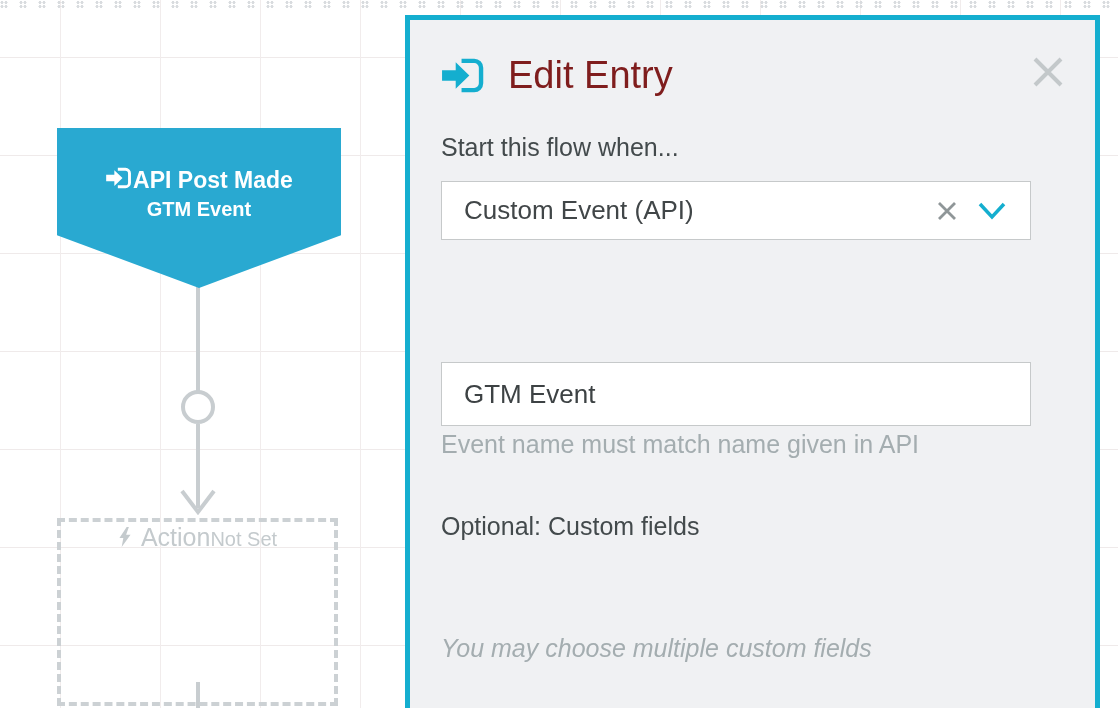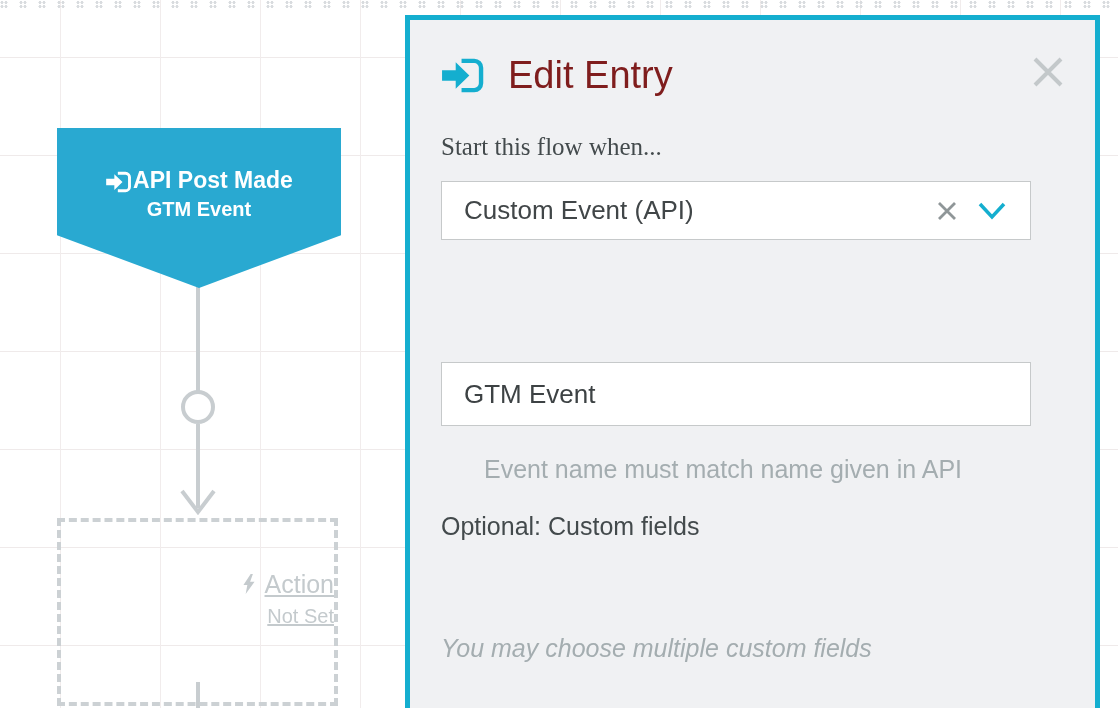--- a/index.html
+++ b/index.html
@@ -28,38 +28,38 @@
     background-size:19px 9px;
   }
   
   .trigger-node {
     position:absolute; left:57px; top:128px; width:284px; height:160px; z-index:2;
     background:#29a9d1; color:#ffffff; cursor:pointer;
     clip-path:polygon(0 0, 100% 0, 100% 67%, 50% 100%, 0 67%);
     display:flex; flex-direction:column; align-items:center;
     padding-top:38px; box-sizing:border-box;
   }
-  .trigger-line1 { display:flex; align-items:flex-end; font-size:23px; font-weight:700; line-height:28px; }
+  .trigger-line1 { display:flex; align-items:flex-start; font-size:23px; font-weight:700; line-height:28px; }
   .trigger-line2 { font-size:20px; font-weight:700; line-height:26px; margin-top:2px; }
   
   .conn { position:absolute; background:#c8cdd0; z-index:1; }
   .conn-a { left:196px; top:286px; width:4px; height:106px; }
   .conn-circle {
     position:absolute; left:181px; top:390px; width:26px; height:26px; z-index:2;
     border:4px solid #c8cdd0; border-radius:50%; background:#ffffff;
   }
   .conn-b { left:196px; top:424px; width:4px; height:84px; }
   .conn-arrow { position:absolute; left:178px; top:489px; z-index:2; }
   .conn-c { left:196px; top:682px; width:4px; height:26px; }
   
   .action-node {
     position:absolute; left:57px; top:518px; width:273px; height:154px; z-index:2;
     border:4px dashed #ccd1d4; color:#c4cacd; cursor:pointer;
-    display:flex; flex-direction:column; align-items:flex-end; justify-content:center;
-    padding-bottom:26px; box-sizing:content-box;text-decoration:underline;
+    display:flex; flex-direction:row; align-items:flex-start; justify-content:center;
+    padding-bottom:26px; box-sizing:content-box;
   }
   .action-line1 { display:flex; align-items:center; gap:9px; font-size:25px; font-weight:500; line-height:30px; }
   .action-line2 { font-size:20px; font-weight:500; line-height:27px; margin-top:4px; }
   
   .panel {
     position:absolute; left:405px; top:15px; width:695px; height:710px; z-index:10;
     box-sizing:border-box;
     background:#f0f1f3;
     border:5px solid #14aecf; border-bottom:none;
   }
@@ -78,24 +78,24 @@
   }
   .box .val { flex:1; font-size:26px; color:#414648; }
   .box input {
     flex:1; border:none; outline:none; background:transparent;
     font-family:"Liberation Sans", sans-serif; font-size:26px; color:#3d4244; padding:0;
   }
   .box input::placeholder { color:#9ca6a9; opacity:1; }
   .clear-x { margin-right:16px; cursor:pointer; display:flex; }
   .chev { cursor:pointer; display:flex; }
   .sel-start   { top:161px; height:59px; }
-  .lbl-start   { top:112px;font-family:Liberation Serif, serif; }
+  .lbl-start   { top:112px; }
   .lbl-event   { top:300px; }
   .inp-event   { top:342px; height:64px; }
-  .hlp-event   { top:434px;margin-left:43px; }
+  .hlp-event   { top:409px; }
   .lbl-custom  { top:491px; }
   .sel-custom  { top:533px; height:62px; }
   .hlp-custom  { top:613px;font-style:italic; }
 </style>
 </head>
 <body>
 
 <div class="canvas">
 
   <div class="dotline"></div>

